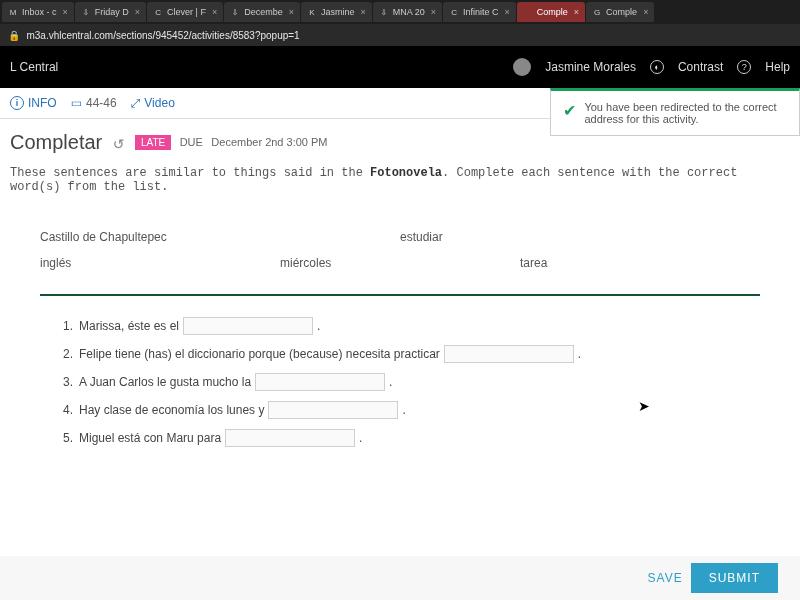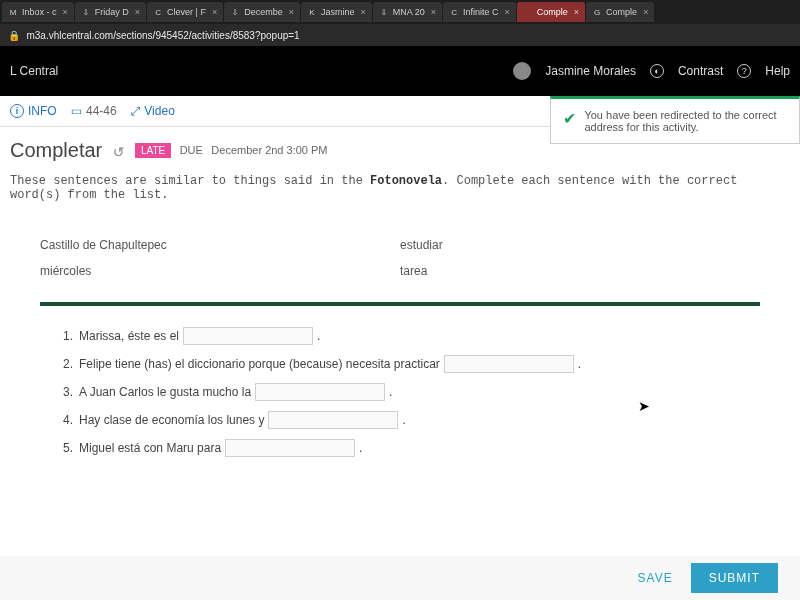--- a/index.html
+++ b/index.html
@@ -5,47 +5,47 @@
   * { box-sizing: border-box; margin: 0; padding: 0; }
   body { font-family: -apple-system, Helvetica, Arial, sans-serif; background: #fff; width: 800px; height: 600px; overflow: hidden; }
   .tabs-strip { background: #1e1e1e; height: 24px; display: flex; align-items: center; padding: 0 2px; gap: 1px; overflow: hidden; }
   .tab { background: #333; color: #ccc; font-size: 9px; height: 20px; display: flex; align-items: center; padding: 0 6px; gap: 4px; border-radius: 3px 3px 0 0; flex: 0 0 auto; max-width: 88px; overflow: hidden; white-space: nowrap; }
   .tab.active { background: #8b2e2e; color: #fff; }
   .tab .fav { width: 10px; height: 10px; display: inline-flex; align-items: center; justify-content: center; font-size: 8px; }
   .tab .close { font-size: 9px; opacity: .7; margin-left: 2px; }
   .addr-bar { background: #2a2a2a; height: 22px; display: flex; align-items: center; padding: 0 8px; }
   .lock { color: #9a9; font-size: 10px; margin-right: 6px; }
   .url { color: #e6e6e6; font-size: 10px; }
-  .site-header { background: #000; height: 50px; display: flex; align-items: center; padding: 0 10px; gap: 14px; color: #ddd; font-size: 12px; }
+  .site-header { background: #000; height: 42px; display: flex; align-items: center; padding: 0 10px; gap: 14px; color: #ddd; font-size: 12px; }
   .site-title { flex: 1; }
   .avatar { width: 18px; height: 18px; border-radius: 50%; background: #888; display: inline-block; }
   .contrast-icon, .help-icon { width: 14px; height: 14px; border: 1px solid #ccc; border-radius: 50%; display: inline-flex; align-items: center; justify-content: center; font-size: 9px; }
   .content-top { border-bottom: 1px solid #ddd; padding: 8px 10px; display: flex; align-items: center; gap: 14px; font-size: 12px; color: #2773bb; position: relative; }
   .info-btn { display: flex; align-items: center; gap: 4px; }
   .info-i { width: 14px; height: 14px; border: 1px solid #2773bb; border-radius: 50%; display: inline-flex; align-items: center; justify-content: center; font-size: 9px; font-weight: bold; }
   .pages { display: flex; align-items: center; gap: 4px; color: #666; }
   .book-icon { color: #2773bb; font-size: 12px; }
   .video-link { display: flex; align-items: center; gap: 4px; }
   .toast { position: absolute; right: 0; top: 0; width: 250px; background: #fff; border: 1px solid #ccc; border-top: 3px solid #1a9c5a; padding: 10px 12px; font-size: 11px; color: #555; display: flex; gap: 8px; }
   .check { color: #1a9c5a; font-size: 16px; flex: 0 0 auto; }
   .activity-header { padding: 12px 10px 6px; color: #333; }
   .activity-title { font-size: 20px; font-weight: 400; color: #444; display: inline-block; margin-right: 6px; }
   .reset-icon { color: #888; font-size: 14px; }
   .late-badge { background: #ec4899; color: #fff; font-size: 10px; padding: 2px 6px; margin-left: 6px; vertical-align: 3px; }
   .due { font-size: 11px; color: #666; margin-left: 4px; vertical-align: 3px; margin-top: 36px; }
   .instructions { font-size: 12px; color: #555; padding: 6px 10px 14px; font-family: Liberation Mono, monospace; }
   .bold { font-weight: 600; color: #333; }
-  .wordbank { margin: 6px 40px 10px; border-bottom: 4px solid #14532d; padding: 10px 0 18px; }
+  .wordbank { margin: 6px 40px 10px; border-bottom: 2px solid #14532d; padding: 10px 0 18px; }
   .wordbank-row { display: flex; }
   .wordbank-cell { flex: 1; font-size: 12px; color: #555; padding: 6px 0; }
   .questions { padding: 6px 55px 12px; font-size: 12px; color: #444; }
   .qrow { padding: 5px 0; display: flex; align-items: center; flex-wrap: wrap; gap: 4px; }
   .qnum { width: 18px; text-align: right; margin-right: 2px; }
   .blank { border: 1px solid #cfcfcf; background: #fafafa; height: 18px; width: 130px; display: inline-block; }
-  .footer { position: absolute; bottom: 0; left: 0; right: 0; height: 44px; display: flex; justify-content: flex-end; align-items: center; gap: 18px; padding: 0 22px; background: #f7f7f7; }
+  .footer { position: absolute; bottom: 0; left: 0; right: 0; height: 44px; display: flex; justify-content: flex-end; align-items: center; gap: 8px; padding: 0 22px; background: #f7f7f7; }
   .save-link { color: #2ea0c8; font-size: 12px; letter-spacing: 1px; }
   .submit-btn { background: #2ea0c8; color: #fff; font-size: 12px; letter-spacing: 1px; padding: 8px 18px; border: none; }
   .cursor { position: absolute; left: 638px; top: 398px; font-size: 14px; color: #000; }
 </style>
 </head>
 <body>
 
 <div class="tabs-strip" id="tabs-strip">
     <div class="tab">
       <span class="fav">M</span>
@@ -139,20 +139,21 @@
 <div class="instructions">
   <span>These sentences are similar to things said in the </span><span class="bold">Fotonovela</span><span>. Complete each sentence with the correct word(s) from the list.</span>
 </div>
 
 <div class="wordbank">
   <div class="wordbank-row">
     <span class="wordbank-cell">Castillo de Chapultepec</span>
     <span class="wordbank-cell">estudiar</span>
   </div>
   <div class="wordbank-row">
+    <span class="wordbank-cell">inglés</span>
     <span class="wordbank-cell">miércoles</span>
     <span class="wordbank-cell">tarea</span>
   </div>
 </div>
 
 <div class="questions" id="questions">
     <div class="qrow">
       <span class="qnum">1.</span>
       <span>Marissa, éste es el</span>
       <input type="text" class="blank" style="">

